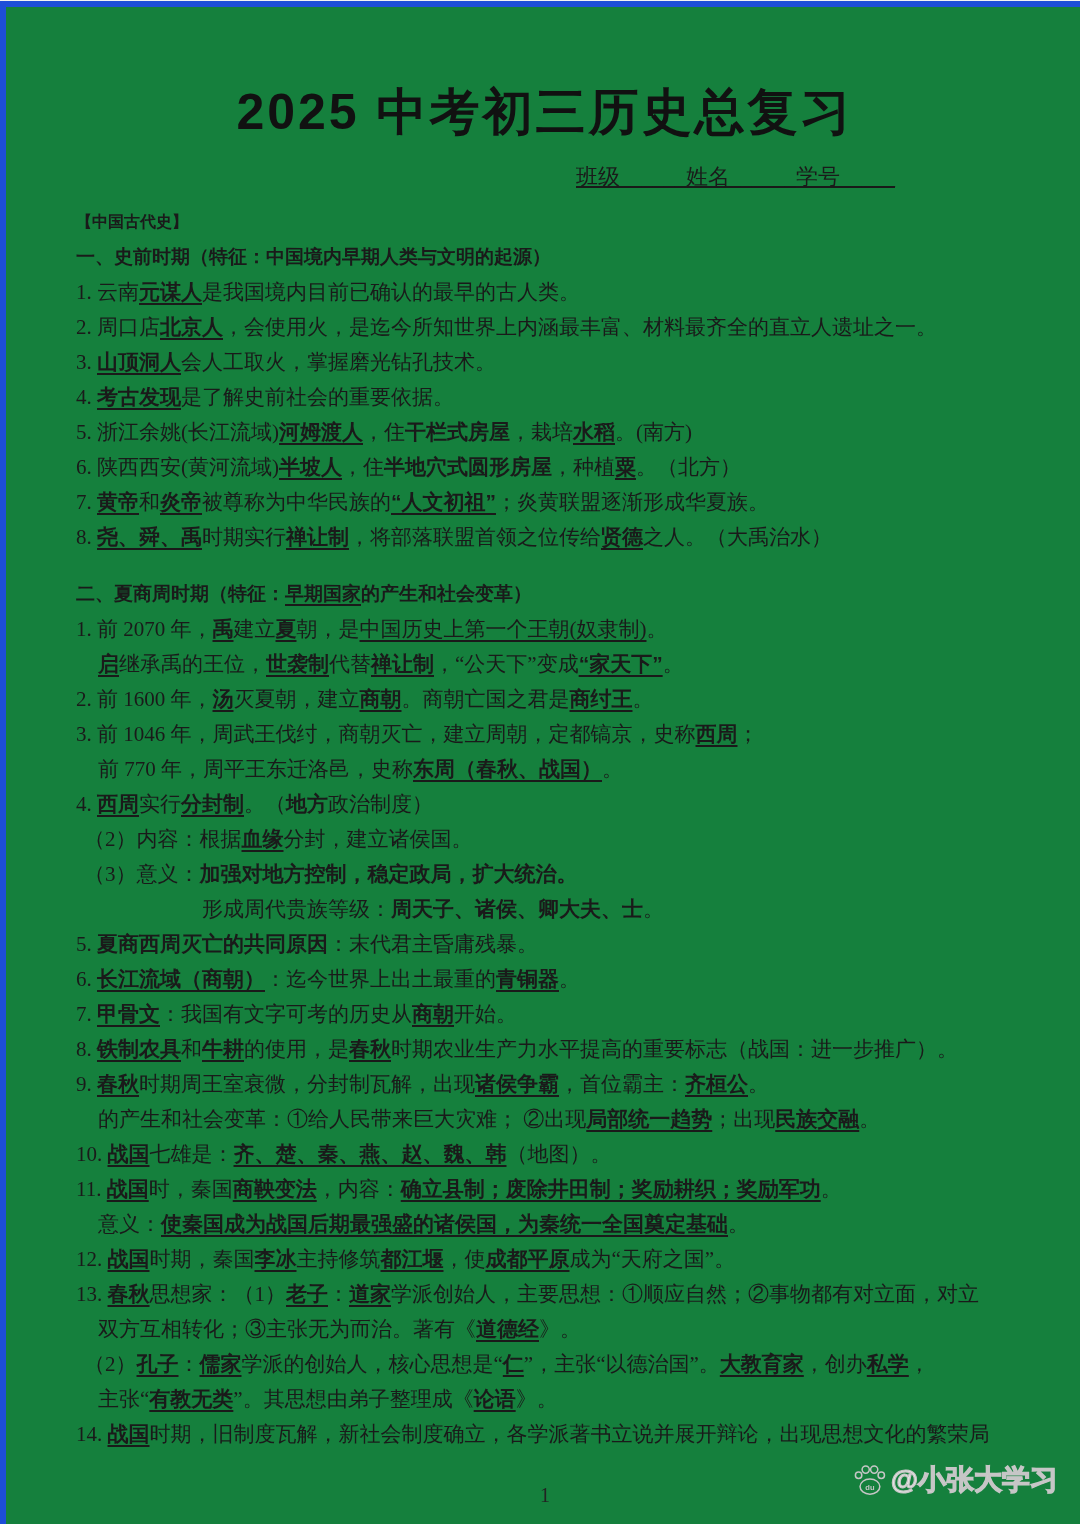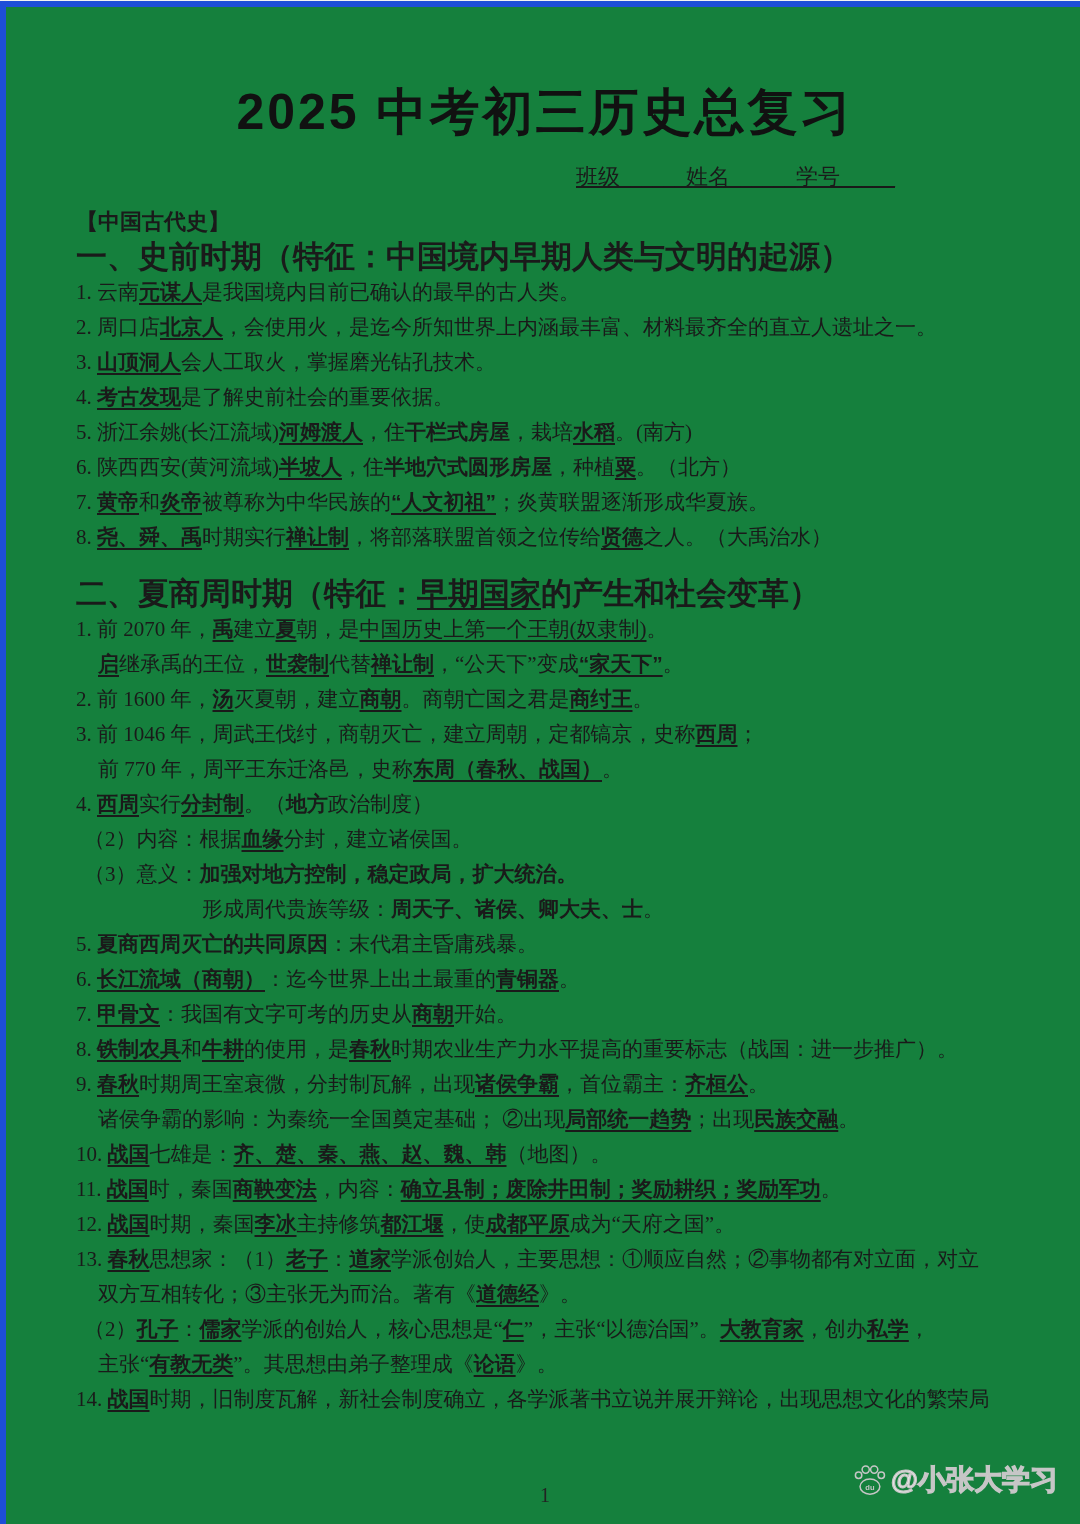--- a/index.html
+++ b/index.html
@@ -32,26 +32,26 @@
   .student-line .blank{letter-spacing:0;}
   .content{
     padding:12px 40px 0 70px;
     font-size:21px;
     line-height:35px;
   }
   .line{height:35px;white-space:nowrap;}
   .heading{
     font-family:"Liberation Sans","DejaVu Sans",sans-serif;
     font-weight:700;
-    font-size:31px;
+    font-size:19px;
   }
   .tag{
     font-family:"Liberation Sans","DejaVu Sans",sans-serif;
     font-weight:700;
-    font-size:22px;
+    font-size:16px;
   }
   .b{
     font-family:"Liberation Sans","DejaVu Sans",sans-serif;
     font-weight:700;
   }
   .u{
     text-decoration:underline;
     text-underline-offset:4px;
     text-decoration-thickness:1.5px;
   }
@@ -104,23 +104,24 @@
       <div class="line ind1"><span>前 770 年，周平王东迁洛邑，史称</span><span class="b u">东周（春秋、战国）</span><span>。</span></div>
       <div class="line ind0"><span>4. </span><span class="b u">西周</span><span>实行</span><span class="b u">分封制</span><span>。（</span><span class="b">地方</span><span>政治制度）</span></div>
       <div class="line ind2"><span>（2）内容：根据</span><span class="b u">血缘</span><span>分封，建立诸侯国。</span></div>
       <div class="line ind2"><span>（3）意义：</span><span class="b">加强对地方控制，稳定政局，扩大统治。</span></div>
       <div class="line ind3"><span>形成周代贵族等级：</span><span class="b">周天子、诸侯、卿大夫、士</span><span>。</span></div>
       <div class="line ind0"><span>5. </span><span class="b">夏商西周灭亡的共同原因</span><span>：末代君主昏庸残暴。</span></div>
       <div class="line ind0"><span>6. </span><span class="b u">长江流域（商朝）</span><span>：迄今世界上出土最重的</span><span class="b u">青铜器</span><span>。</span></div>
       <div class="line ind0"><span>7. </span><span class="b u">甲骨文</span><span>：我国有文字可考的历史从</span><span class="b u">商朝</span><span>开始。</span></div>
       <div class="line ind0"><span>8. </span><span class="b u">铁制农具</span><span>和</span><span class="b u">牛耕</span><span>的使用，是</span><span class="b u">春秋</span><span>时期农业生产力水平提高的重要标志（战国：进一步推广）。</span></div>
       <div class="line ind0"><span>9. </span><span class="b u">春秋</span><span>时期周王室衰微，分封制瓦解，出现</span><span class="b u">诸侯争霸</span><span>，首位霸主：</span><span class="b u">齐桓公</span><span>。</span></div>
-      <div class="line ind1"><span>诸侯争霸的影响：为秦统一全国奠定基础； ②出现</span><span class="b u">局部统一趋势</span><span>；出现</span><span class="b u">民族交融</span><span>。</span></div>
+      <div class="line ind1"><span>的产生和社会变革：①给人民带来巨大灾难； ②出现</span><span class="b u">局部统一趋势</span><span>；出现</span><span class="b u">民族交融</span><span>。</span></div>
       <div class="line ind0"><span>10. </span><span class="b u">战国</span><span>七雄是：</span><span class="b u">齐、楚、秦、燕、赵、魏、韩</span><span>（地图）。</span></div>
       <div class="line ind0"><span>11. </span><span class="b u">战国</span><span>时，秦国</span><span class="b u">商鞅变法</span><span>，内容：</span><span class="b u">确立县制；废除井田制；奖励耕织；奖励军功</span><span>。</span></div>
+      <div class="line ind1"><span>意义：</span><span class="b u">使秦国成为战国后期最强盛的诸侯国，为秦统一全国奠定基础</span><span>。</span></div>
       <div class="line ind0"><span>12. </span><span class="b u">战国</span><span>时期，秦国</span><span class="b u">李冰</span><span>主持修筑</span><span class="b u">都江堰</span><span>，使</span><span class="b u">成都平原</span><span>成为“天府之国”。</span></div>
       <div class="line ind0"><span>13. </span><span class="b u">春秋</span><span>思想家：（1）</span><span class="b u">老子</span><span>：</span><span class="b u">道家</span><span>学派创始人，主要思想：①顺应自然；②事物都有对立面，对立</span></div>
       <div class="line ind1"><span>双方互相转化；③主张无为而治。著有《</span><span class="b u">道德经</span><span>》。</span></div>
       <div class="line ind2"><span>（2）</span><span class="b u">孔子</span><span>：</span><span class="b u">儒家</span><span>学派的创始人，核心思想是“</span><span class="b u">仁</span><span>”，主张“以德治国”。</span><span class="b u">大教育家</span><span>，创办</span><span class="b u">私学</span><span>，</span></div>
       <div class="line ind1"><span>主张“</span><span class="b u">有教无类</span><span>”。其思想由弟子整理成《</span><span class="b u">论语</span><span>》。</span></div>
       <div class="line ind0"><span>14. </span><span class="b u">战国</span><span>时期，旧制度瓦解，新社会制度确立，各学派著书立说并展开辩论，出现思想文化的繁荣局</span></div>
     </div>
 
   <div class="page-number">1</div>
 

